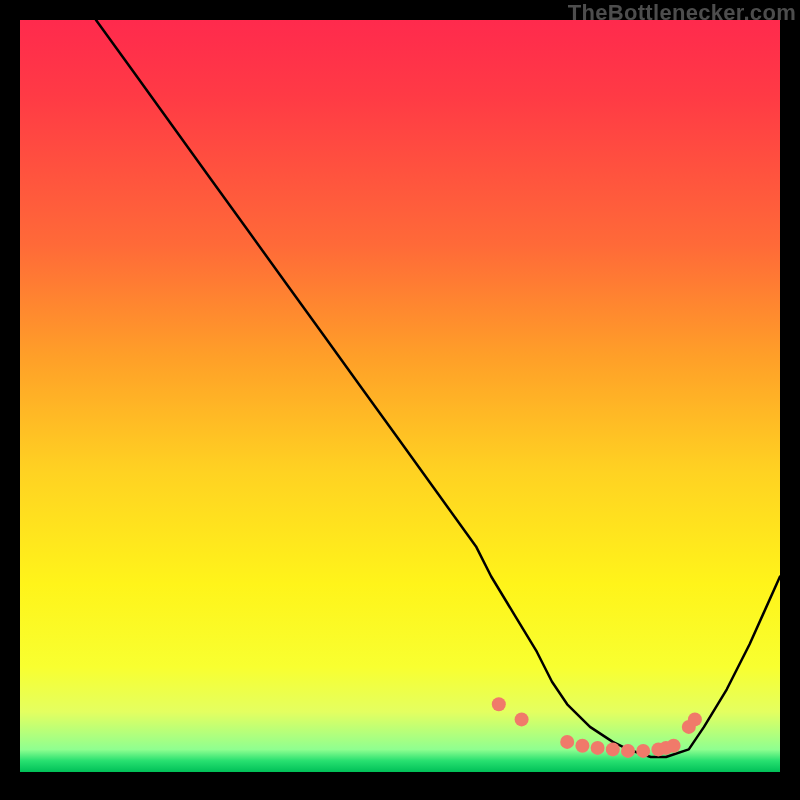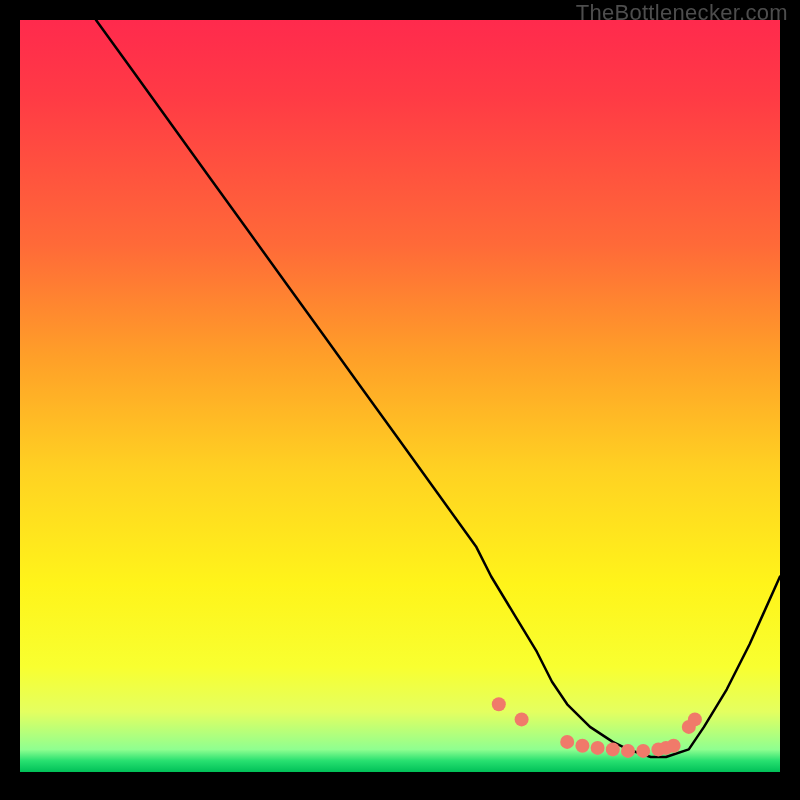--- a/index.html
+++ b/index.html
@@ -36,24 +36,24 @@
       #fff41a 75%,
       #f8ff30 86%,
       #e4ff60 92%,
       #8fff90 97%,
       #28e070 98.5%,
       #00c058 100%
     );
   }
   .attrib {
     position: absolute;
-    right: 12px;
+    right: 4px;
     top: 0px;
     font-size: 22px;
-    font-weight: 400;
+    font-weight: 700;
     color: #4d4d4d;
     letter-spacing: 0.3px;
   }
   svg.curve {
     position: absolute;
     left: 0;
     top: 0;
     width: 760px;
     height: 760px;
   }

